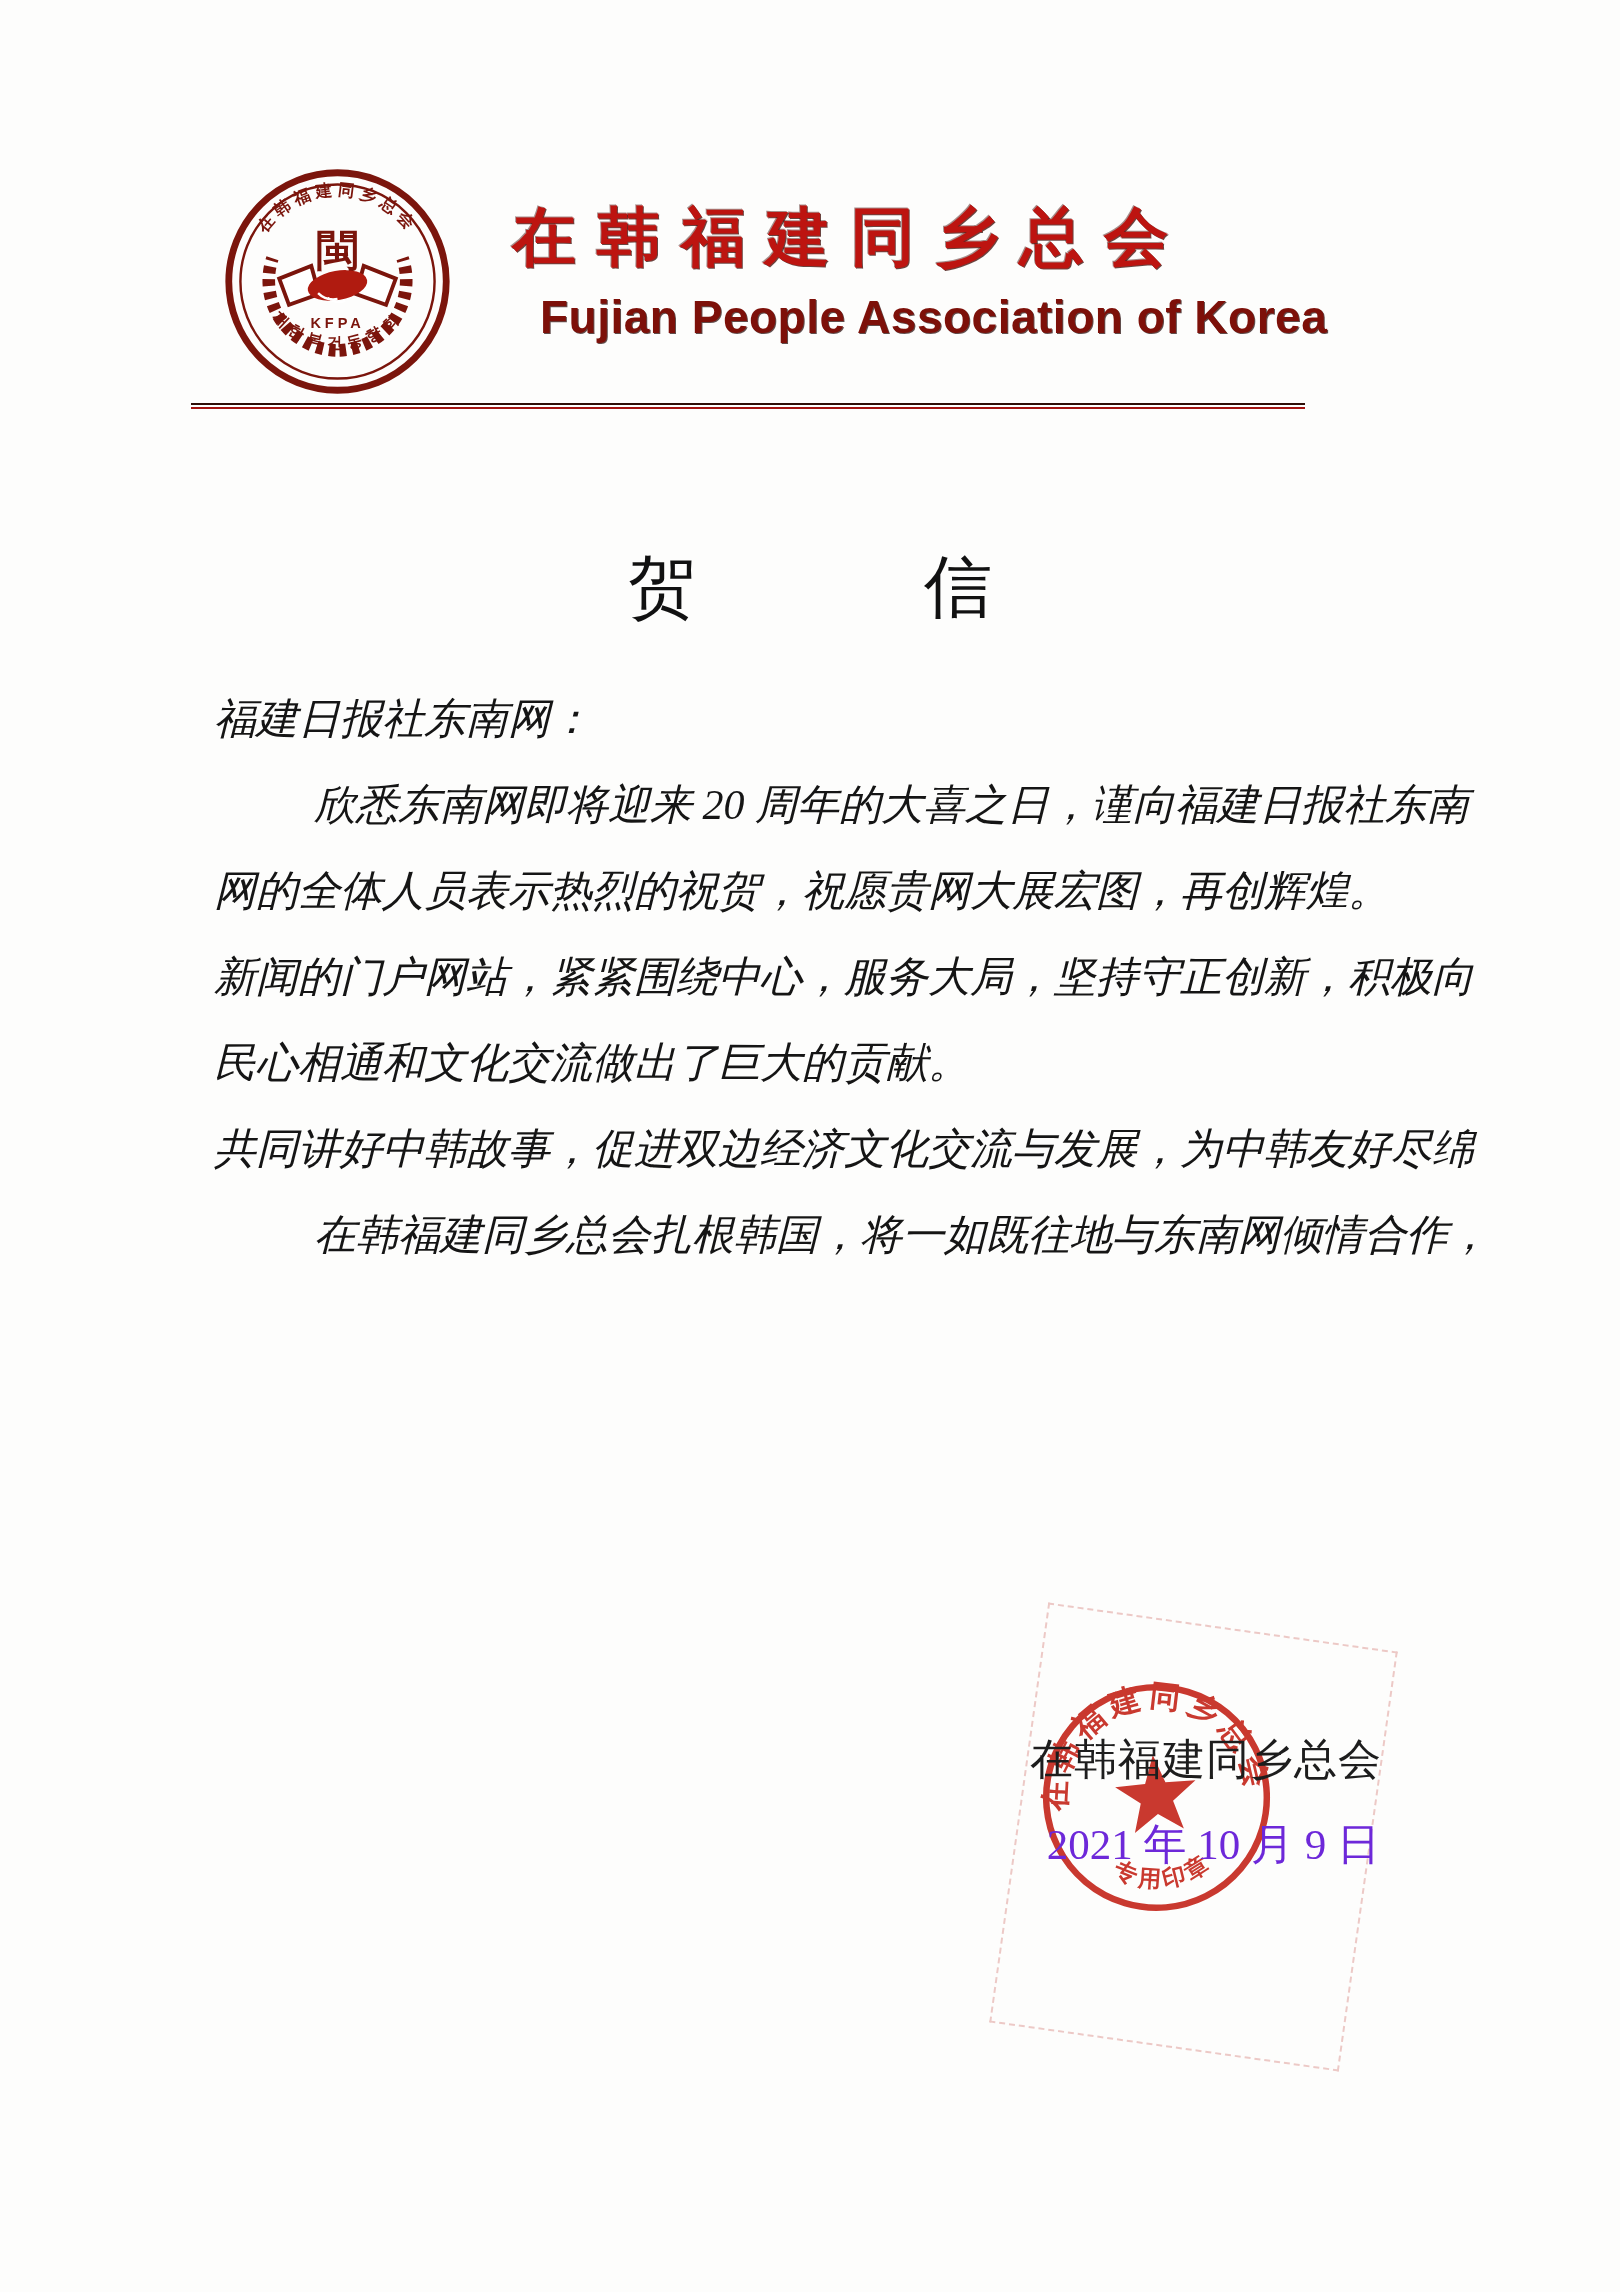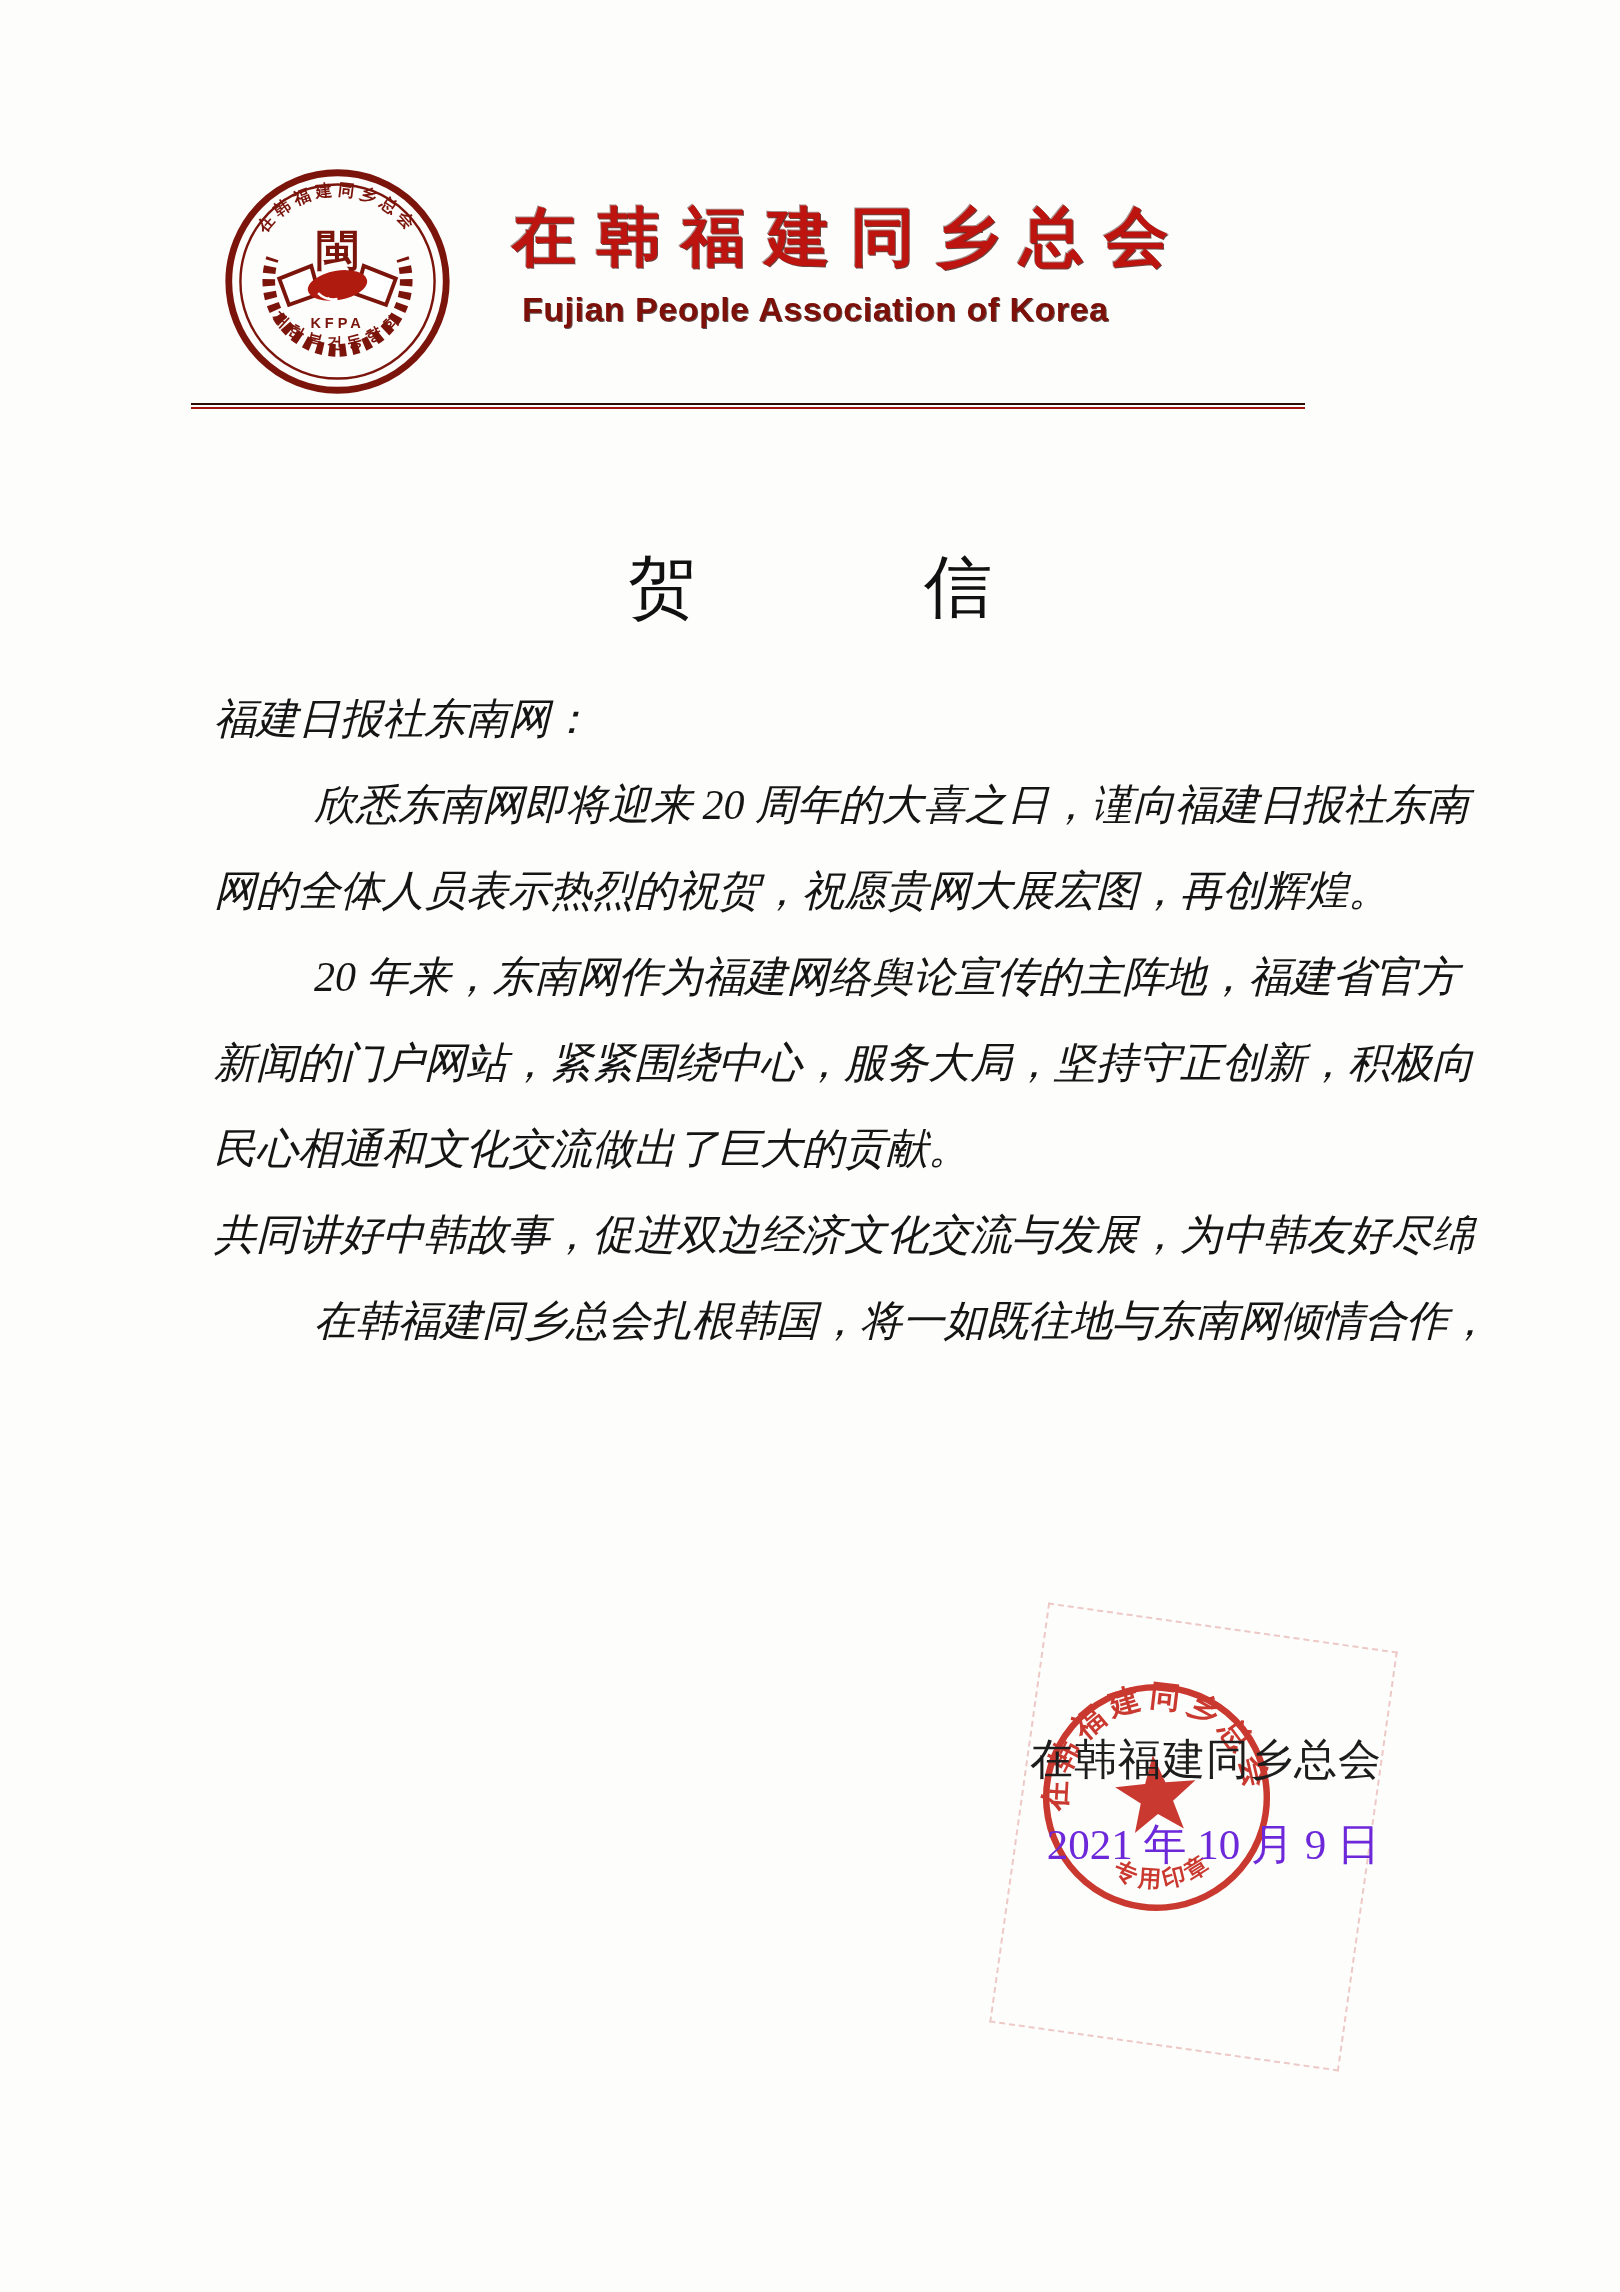--- a/index.html
+++ b/index.html
@@ -15,23 +15,23 @@
   
   .logo{position:absolute;left:221px;top:165px;width:233px;height:233px;}
   .org-cn{
     position:absolute;left:512px;top:194px;
     font-family:"Liberation Sans","DejaVu Sans",sans-serif;
     font-weight:bold;font-size:64px;letter-spacing:20.6px;
     color:#bd1410;white-space:nowrap;
     text-shadow:1px 1px 0 rgba(58,5,0,.75), -1px -1px 0 rgba(58,5,0,.45);
   }
   .org-en{
-    position:absolute;left:522px;top:290px;
+    position:absolute;left:540px;top:290px;
     font-family:"Liberation Sans","DejaVu Sans",sans-serif;
-    font-weight:bold;font-size:34px;letter-spacing:0.5px;
+    font-weight:bold;font-size:46px;letter-spacing:0.5px;
     color:#7d1009;white-space:nowrap;
     text-shadow:1px 1px 0 rgba(30,2,0,.7);
     text-align:right;
   }
   .divider{
     position:absolute;left:191px;top:403px;width:1114px;height:2px;
     border-top:2.9px solid #2e0d06;border-bottom:2px solid #a31310;
   }
   
   .letter-title{
@@ -113,21 +113,20 @@
     <span>贺</span>
     <span>信</span>
   </div>
 
   <div class="letter-body">
     <div class="line">福建日报社东南网：</div>
 
     <div class="line indent">欣悉东南网即将迎来 20 周年的大喜之日，谨向福建日报社东南</div>
     <div class="line">网的全体人员表示热烈的祝贺，祝愿贵网大展宏图，再创辉煌。</div>
 
-    <div class="line indent">20 年来，东南网作为福建网络舆论宣传的主阵地，福建省官方</div>
     <div class="line">新闻的门户网站，紧紧围绕中心，服务大局，坚持守正创新，积极向</div>
     <div class="line">民心相通和文化交流做出了巨大的贡献。</div>
 
     <div class="line">共同讲好中韩故事，促进双边经济文化交流与发展，为中韩友好尽绵</div>
     <div class="line indent">在韩福建同乡总会扎根韩国，将一如既往地与东南网倾情合作，</div>
   </div>
 
   <div class="sig-org">在韩福建同乡总会</div>
   <div class="sig-date">2021 年 10 月 9 日</div>
 

